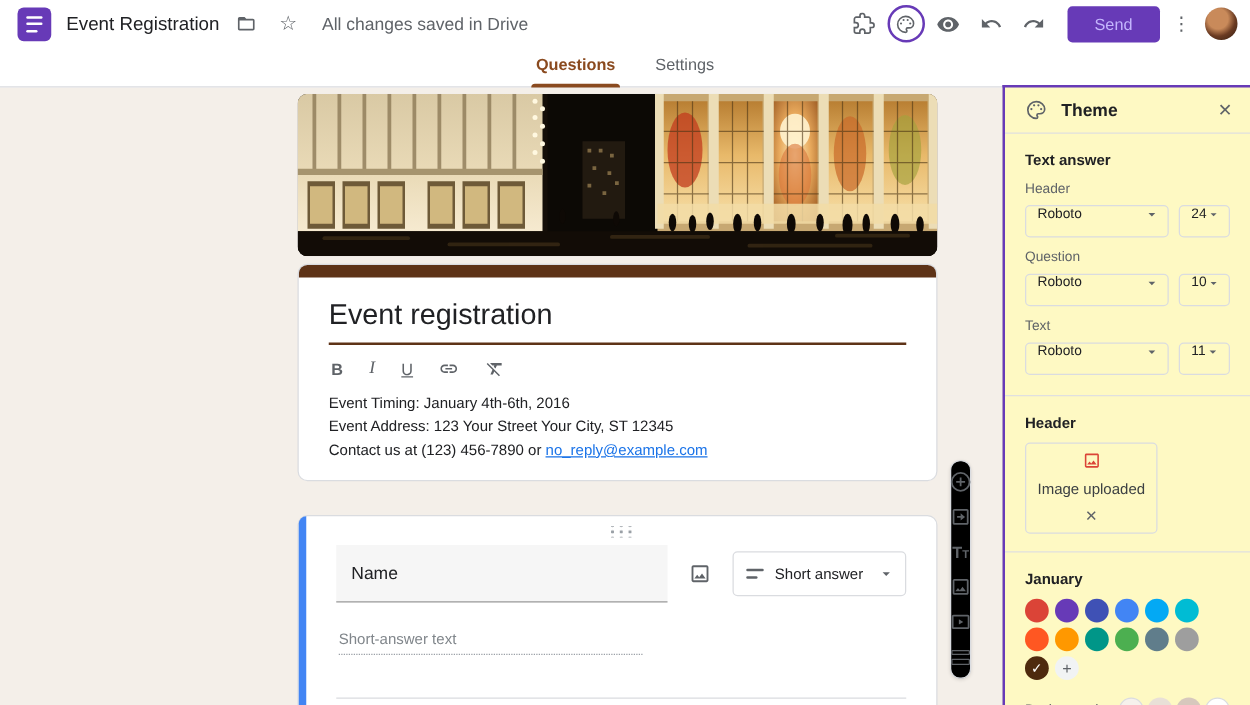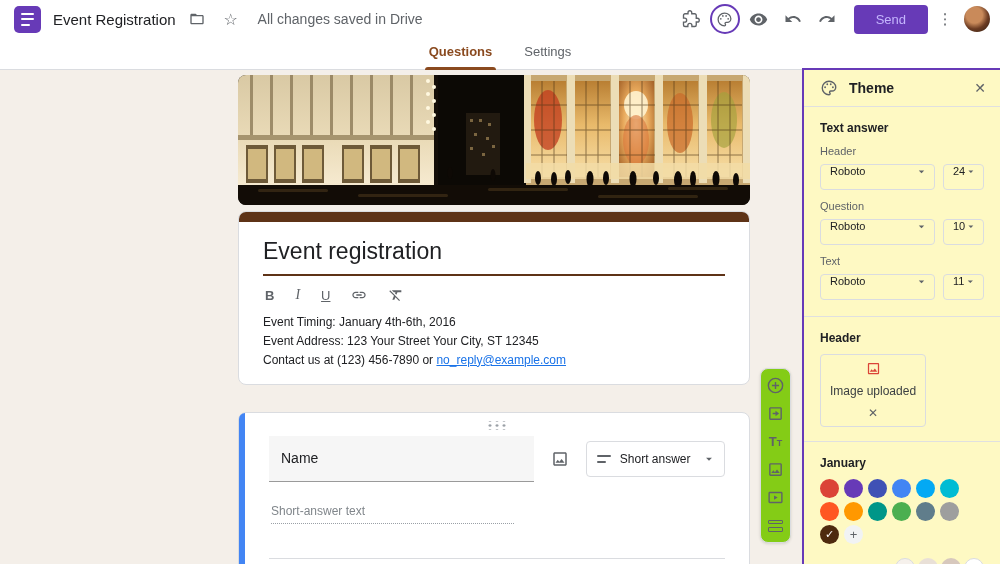--- a/index.html
+++ b/index.html
@@ -59,21 +59,21 @@
   .q-img-btn { width:26px; height:26px; margin-top:10px; display:flex; align-items:center; justify-content:center; cursor:pointer; }
   .q-type { width:150px; height:36px; margin-top:5px; border:1px solid #dadce0; border-radius:4px; display:flex; align-items:center; padding:0 8px 0 10px; cursor:pointer; }
   .q-type-label { font-size:12px; color:#202124; margin-left:9px; flex:1; }
   .sa-glyph { width:14px; height:8px; display:flex; flex-direction:column; justify-content:space-between; }
   .sa-glyph i { height:2px; background:#5f6368; border-radius:1px; display:block; }
   .sa-glyph i:nth-child(1){width:14px} .sa-glyph i:nth-child(2){width:9px}
   .q-answer { margin:22px 0 0 2px; font-size:12px; color:#80868b; width:243px; padding-bottom:5px; border-bottom:1px dotted #9aa0a6; }
   .q-footer { border-top:1px solid #dadce0; margin-top:34px; padding-top:8px; display:flex; align-items:center; justify-content:flex-end; gap:4px; }
 
   
-  .side-toolbar { position:absolute; left:760px; top:298px; width:31px; background:#84cc16; border:1px solid #dadce0; border-radius:8px; box-shadow:0 1px 3px rgba(0,0,0,.12); padding:7px 0; display:flex; flex-direction:column; align-items:center; gap:9px; }
+  .side-toolbar { position:absolute; left:760px; top:298px; width:17px; background:#000000; border:1px solid #dadce0; border-radius:8px; box-shadow:0 1px 3px rgba(0,0,0,.12); padding:7px 0; display:flex; flex-direction:column; align-items:center; gap:9px; }
   .st-btn { width:20px; height:19px; display:flex; align-items:center; justify-content:center; cursor:pointer; }
   .tt-glyph { font-size:13px; color:#5f6368; font-weight:bold; }
   .tt-glyph small { font-size:9px; font-weight:bold; }
   .sec-glyph { width:15px; height:12px; display:flex; flex-direction:column; justify-content:space-between; }
   .sec-glyph i { height:4.5px; border:1.4px solid #5f6368; border-radius:1px; display:block; }
 
   
   .panel { position:absolute; top:68px; right:0; width:198px; height:496px; background:#fef9c3; border-left:2px solid #673ab7; border-top:2px solid #673ab7; z-index:3; }
   .panel-head { height:36px; display:flex; align-items:center; padding:0 14px 0 16px; }
   .panel-title { font-size:14px; font-weight:bold; color:#202124; margin-left:11px; flex:1; }

